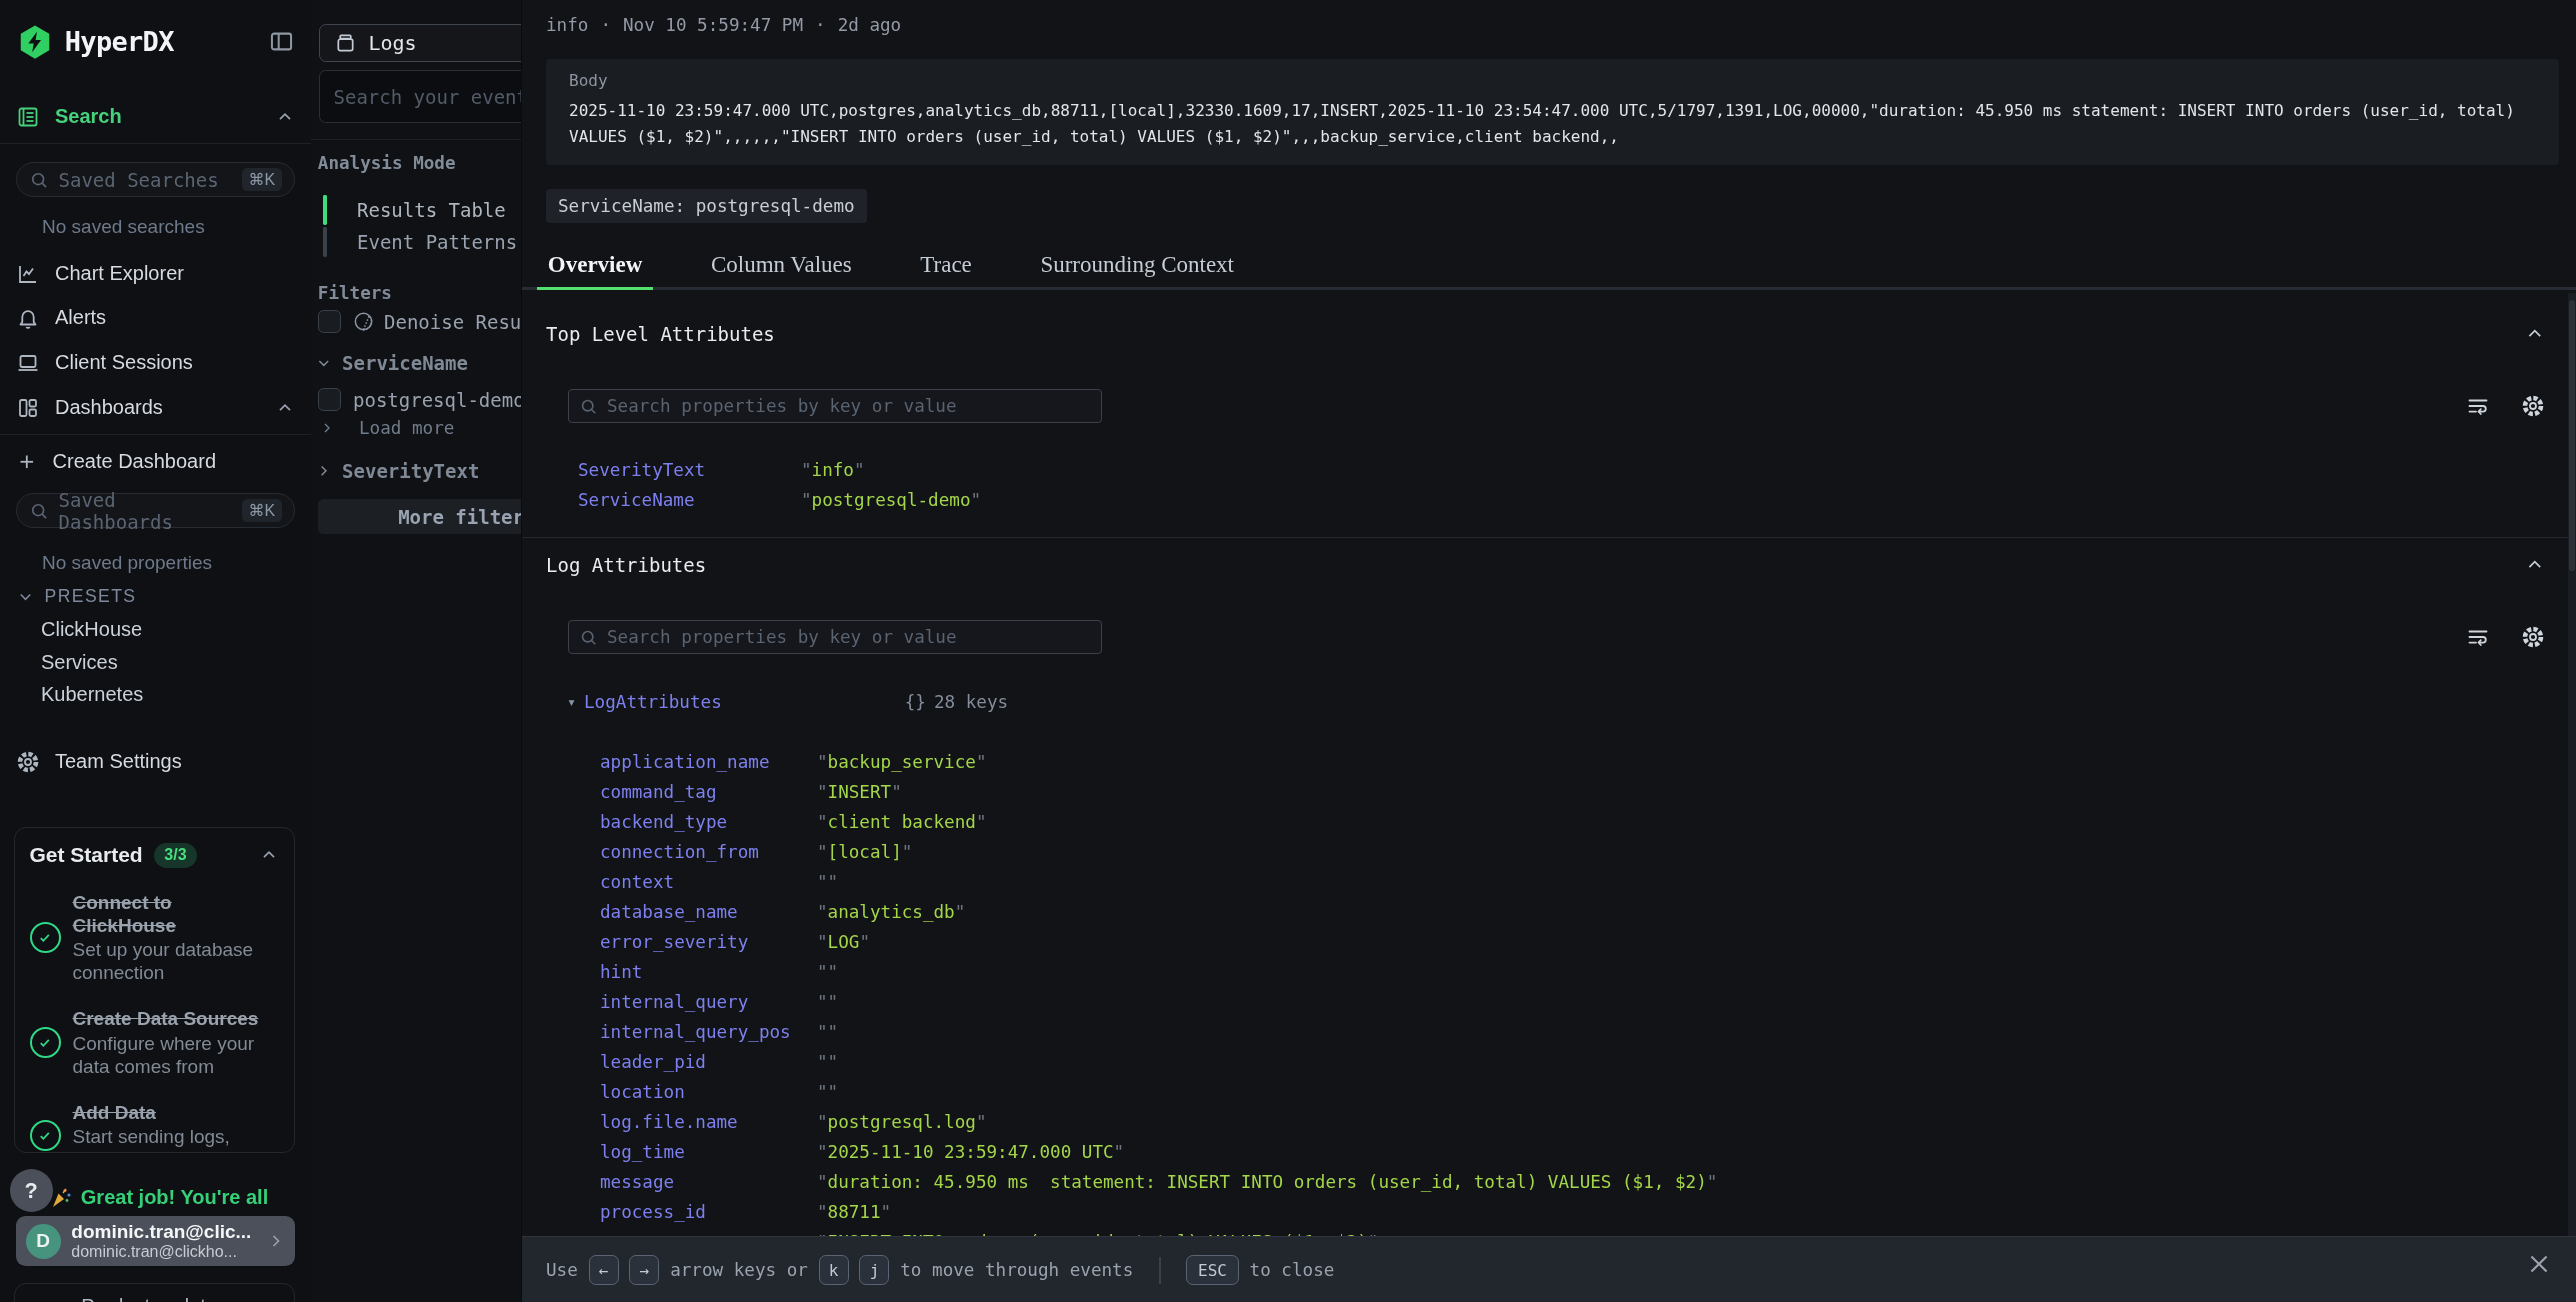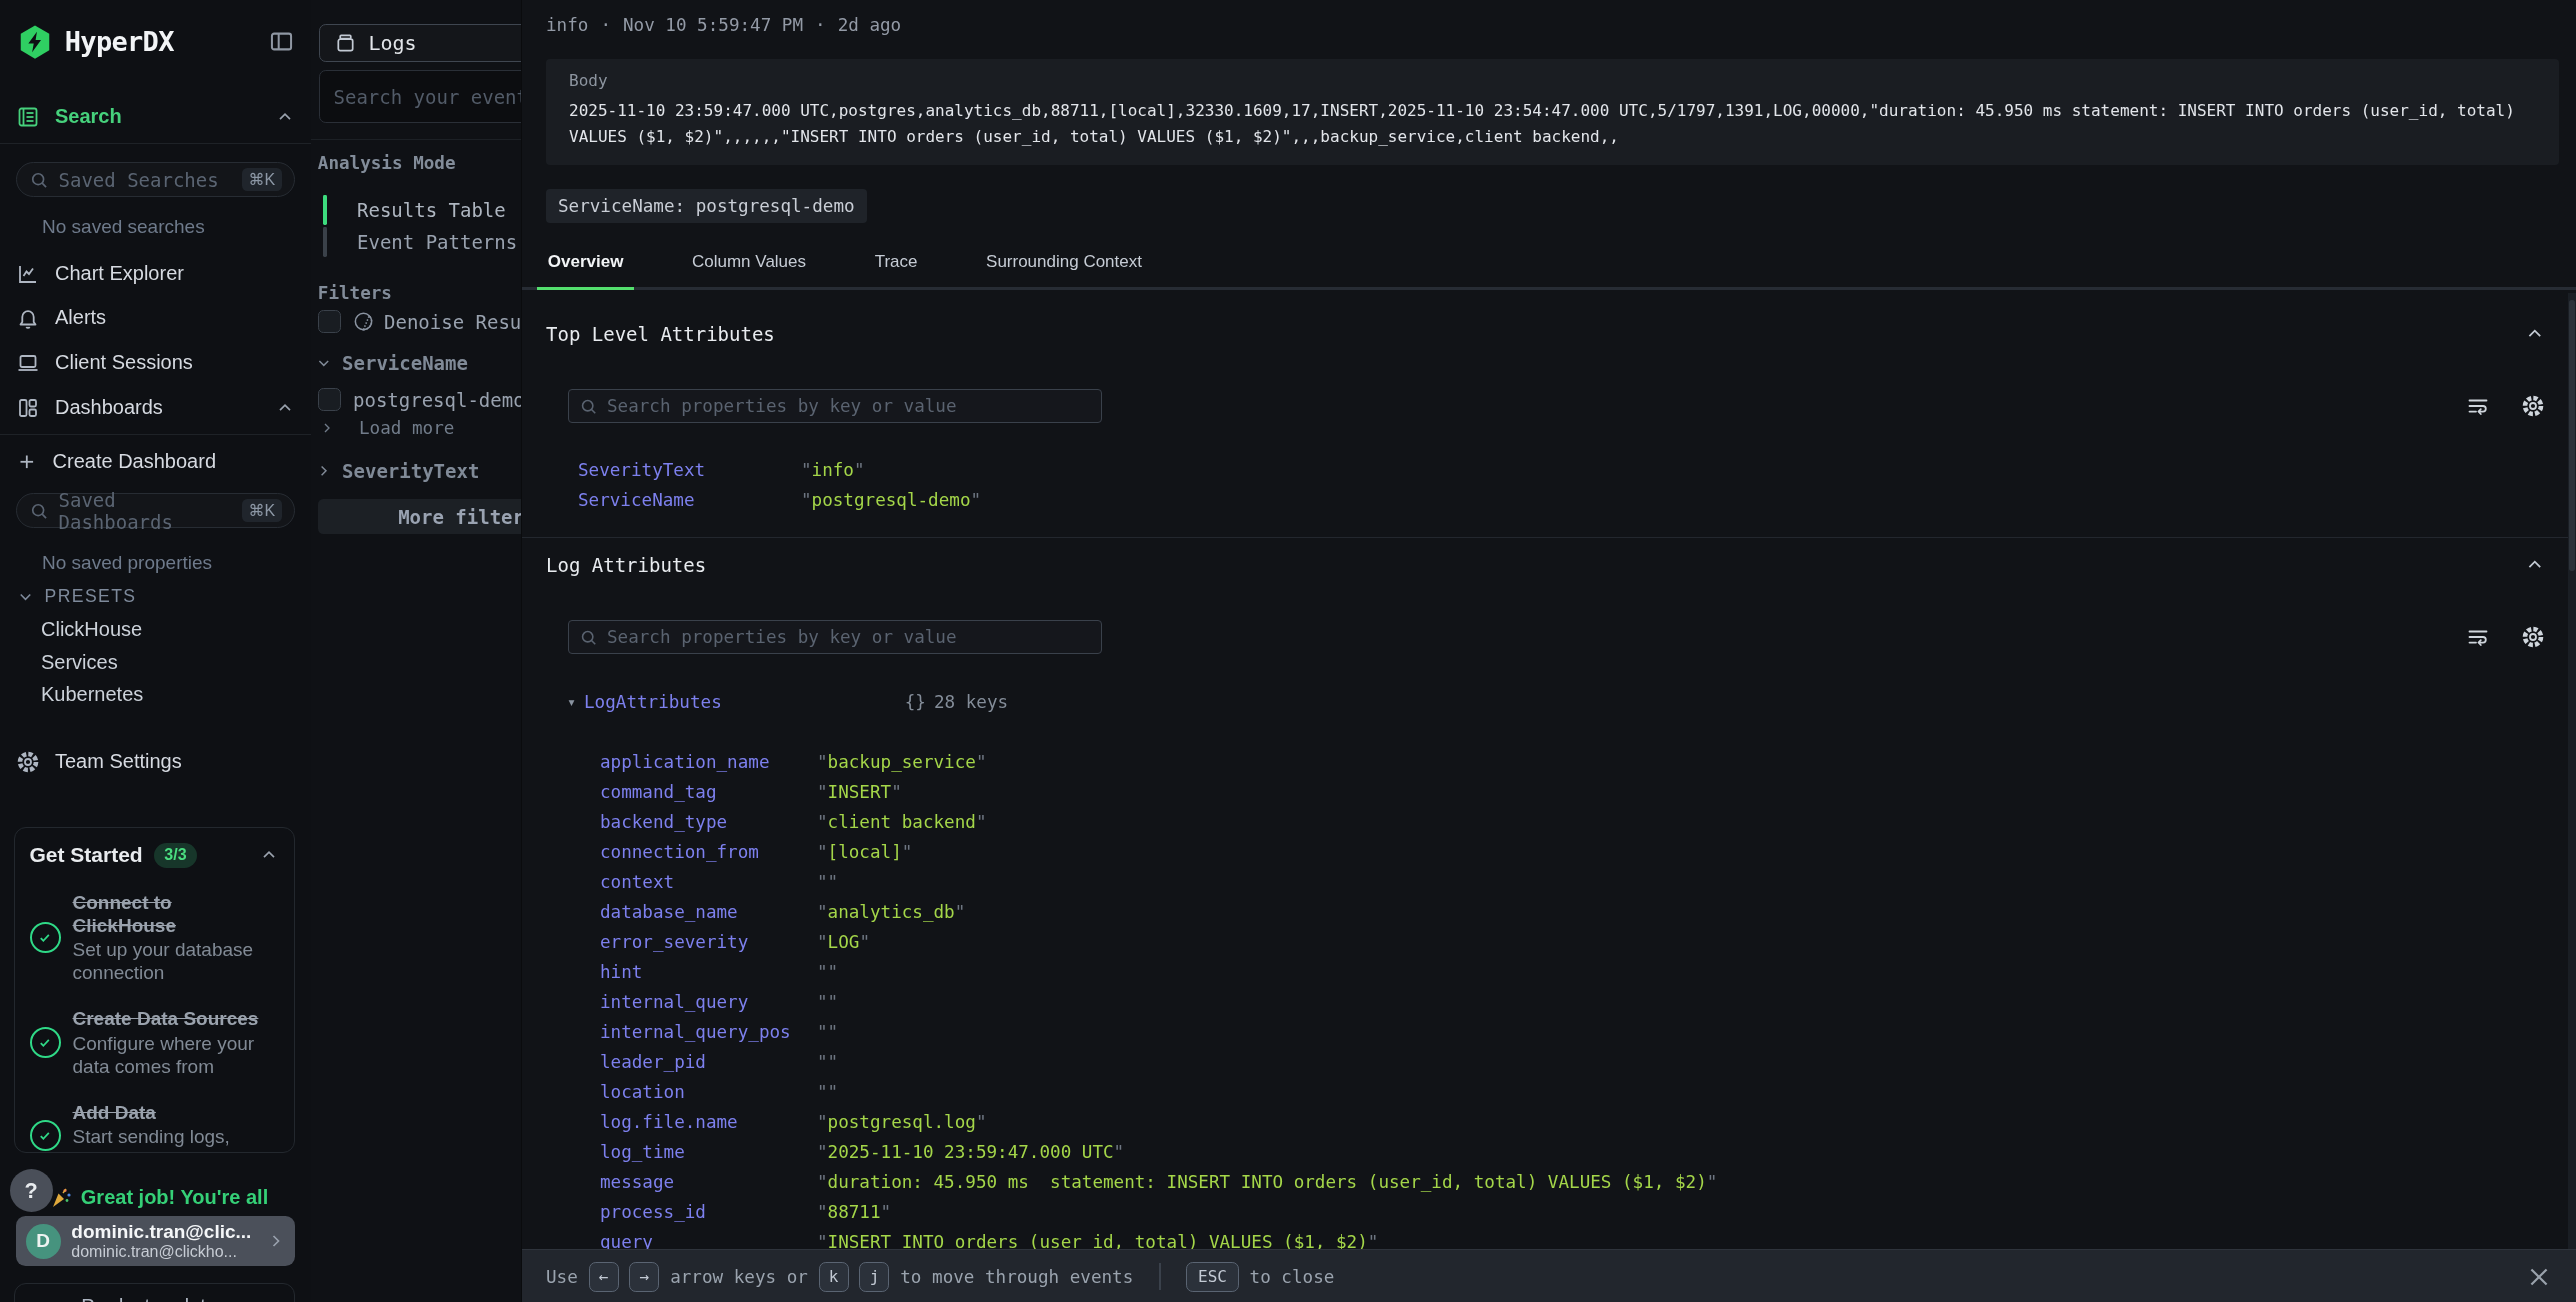--- a/index.html
+++ b/index.html
@@ -119,21 +119,21 @@
                font-family: "DejaVu Sans Mono", monospace; font-size: 16px; line-height: 26px;
                color: #e2e5ea; white-space: pre-wrap; overflow-wrap: anywhere; }
   .svc-chip { position: absolute; left: 24px; top: 189px; height: 34px; display: inline-flex;
               align-items: center; padding: 0 12px; background: #1f2329; border-radius: 4px;
               font-family: "DejaVu Sans Mono", monospace; font-size: 17.6px; color: #c9ced6; }
   .tabs { position: absolute; left: 0; right: 0; top: 245px; height: 45px; display: flex;
           align-items: flex-start; padding-left: 15px; }
   .tabs::before { content: ""; position: absolute; left: 0; right: 0; bottom: 0; height: 3.4px;
                   background: #272c34; }
   .tab { position: relative; padding: 6.8px 10.8px 0; margin-right: 47px; height: 45px;
-         font-family: Liberation Sans, sans-serif; font-size: 17px; color: #c6ccd5; cursor: pointer; }
+         font-family: Liberation Serif, serif; font-size: 23px; color: #c6ccd5; cursor: pointer; }
   .tab.active { color: #f3f5f7; font-weight: bold; }
   .tab.active::after { content: ""; position: absolute; left: 0; right: 0; bottom: 0; height: 3.4px;
                        background: var(--c-tab_underline); z-index: 2; }
   .dcontent { position: absolute; left: 0; right: 0; top: 293px; bottom: 53px; overflow: hidden; }
   .sec-title { position: absolute; left: 24px; font-family: "DejaVu Sans Mono", monospace;
                font-size: 19px; color: #e8ebef; }
   .sec-chev { position: absolute; right: 30px; color: #c3cad4; cursor: pointer; }
   .prop-search-wrap { position: absolute; left: 46px; width: 534px; height: 34px;
                       border: 1.4px solid #3a414b; border-radius: 4px; background: #15171c;
                       display: flex; align-items: center; gap: 9.5px; padding: 0 9.5px; }
@@ -152,21 +152,21 @@
   .vwrap::before, .vwrap::after { content: '"'; color: var(--c-quote); }
   .attr-row .v { color: var(--c-value); white-space: pre; }
   .root-row { position: absolute; left: 45px; height: 30px; display: flex; align-items: center;
               gap: 8px; font-family: "DejaVu Sans Mono", monospace; font-size: 17.6px; }
   .root-tri { color: #8a93a0; font-size: 15px; cursor: pointer; }
   .root-key { color: var(--c-key); cursor: pointer; }
   .root-meta { color: #848d99; display: flex; gap: 8px; margin-left: 175px; }
   .scroll-track { position: absolute; right: 0; top: 0; bottom: 0; width: 8px; background: #1a1e24; }
   .scroll-thumb { position: absolute; right: 1.4px; top: 6.8px; width: 5.4px; height: 271px;
                   background: #2c323a; border-radius: 2.7px; cursor: pointer; }
-  .dfooter { position: absolute; left: 0; right: 0; bottom: 0; height: 54px; background: #22262d;
+  .dfooter { position: absolute; left: 0; right: 0; bottom: 0; height: 67px; background: #22262d;
              border-top: 1.4px solid #2f343c; display: flex; align-items: center; padding-left: 24px;
              gap: 10.8px; font-family: "DejaVu Sans Mono", monospace; font-size: 17.6px; color: #9aa3ae; }
   .kbd { min-width: 30px; height: 30px; border: 1.4px solid #5a6472; border-radius: 6.8px;
          background: #2b313a; color: #c3cad4; font-size: 16px; display: inline-flex;
          align-items: center; justify-content: center; padding: 0 5.4px; }
   .kbd.wide { padding: 0 10.8px; }
   .foot-div { width: 1.4px; height: 27px; background: #3a414b; margin: 0 15px; }
   .close-x { position: absolute; right: 24px; top: 13.5px; color: #9aa2ac; cursor: pointer; }
 </style>
 </head>

